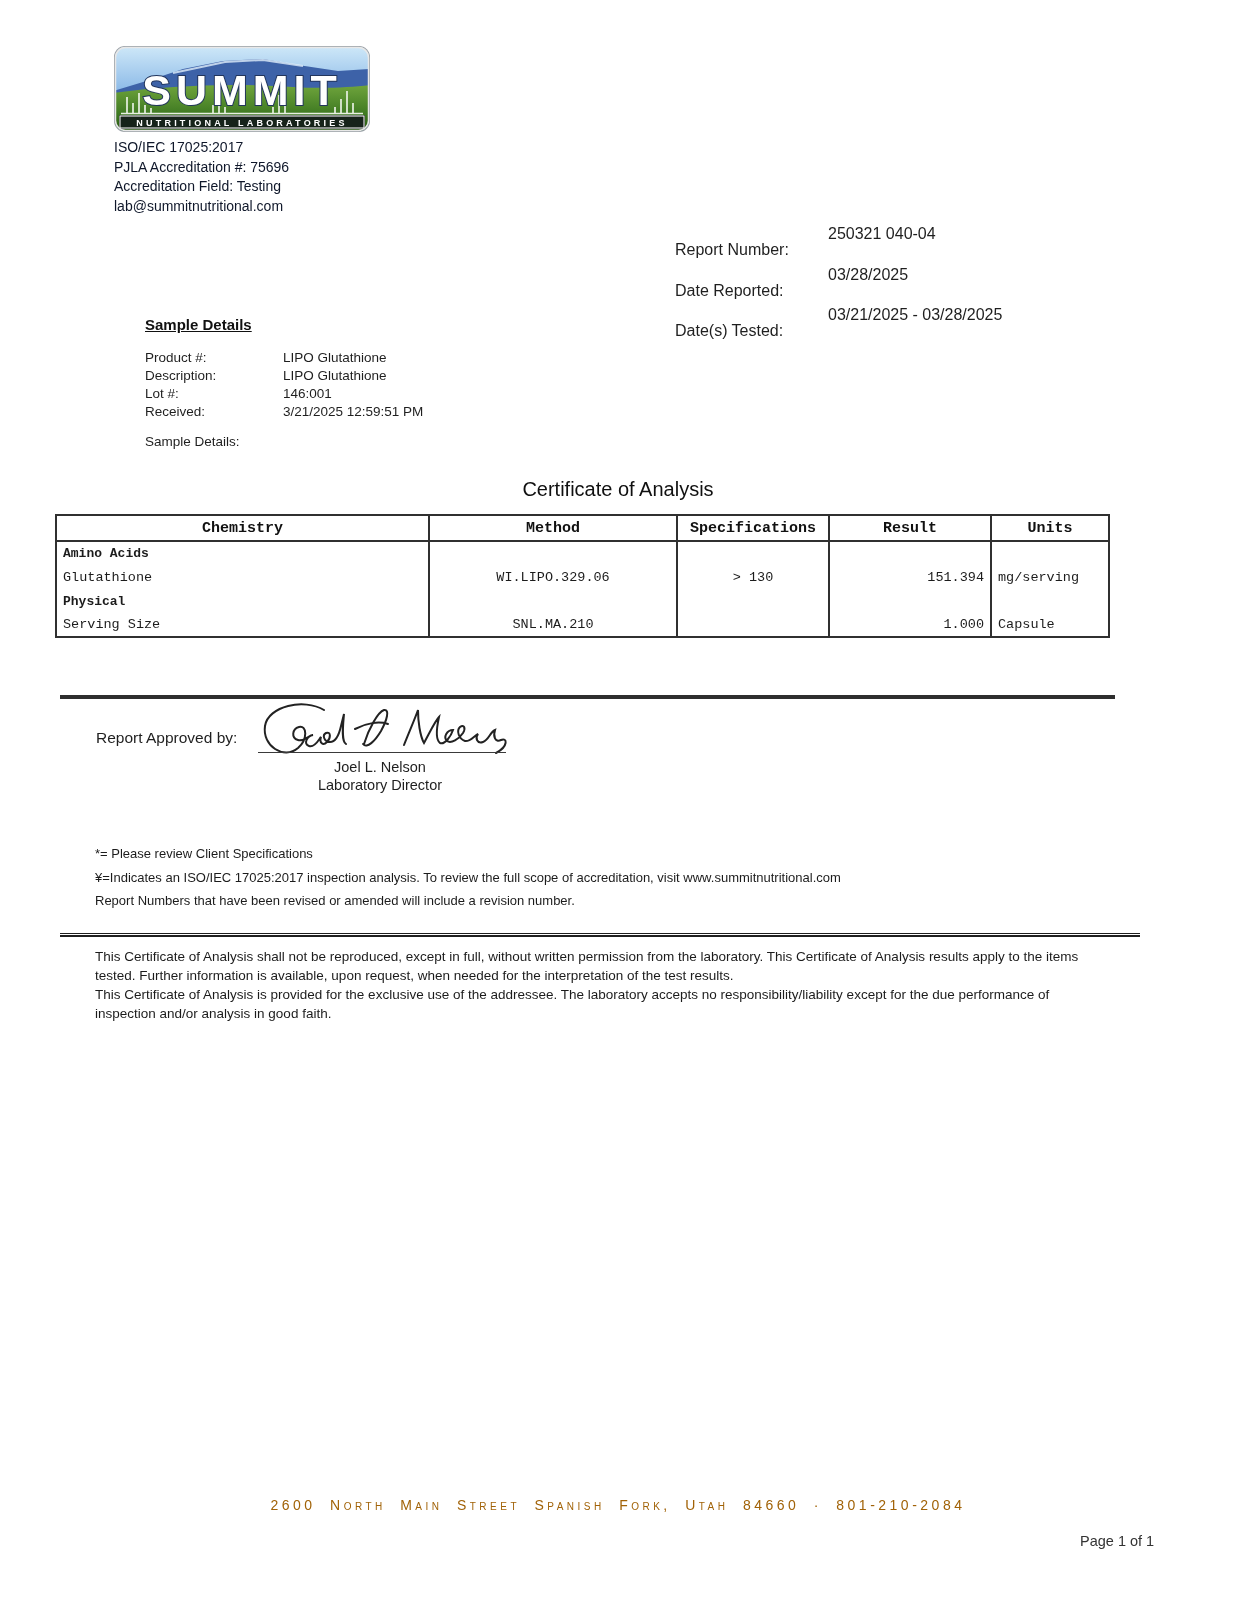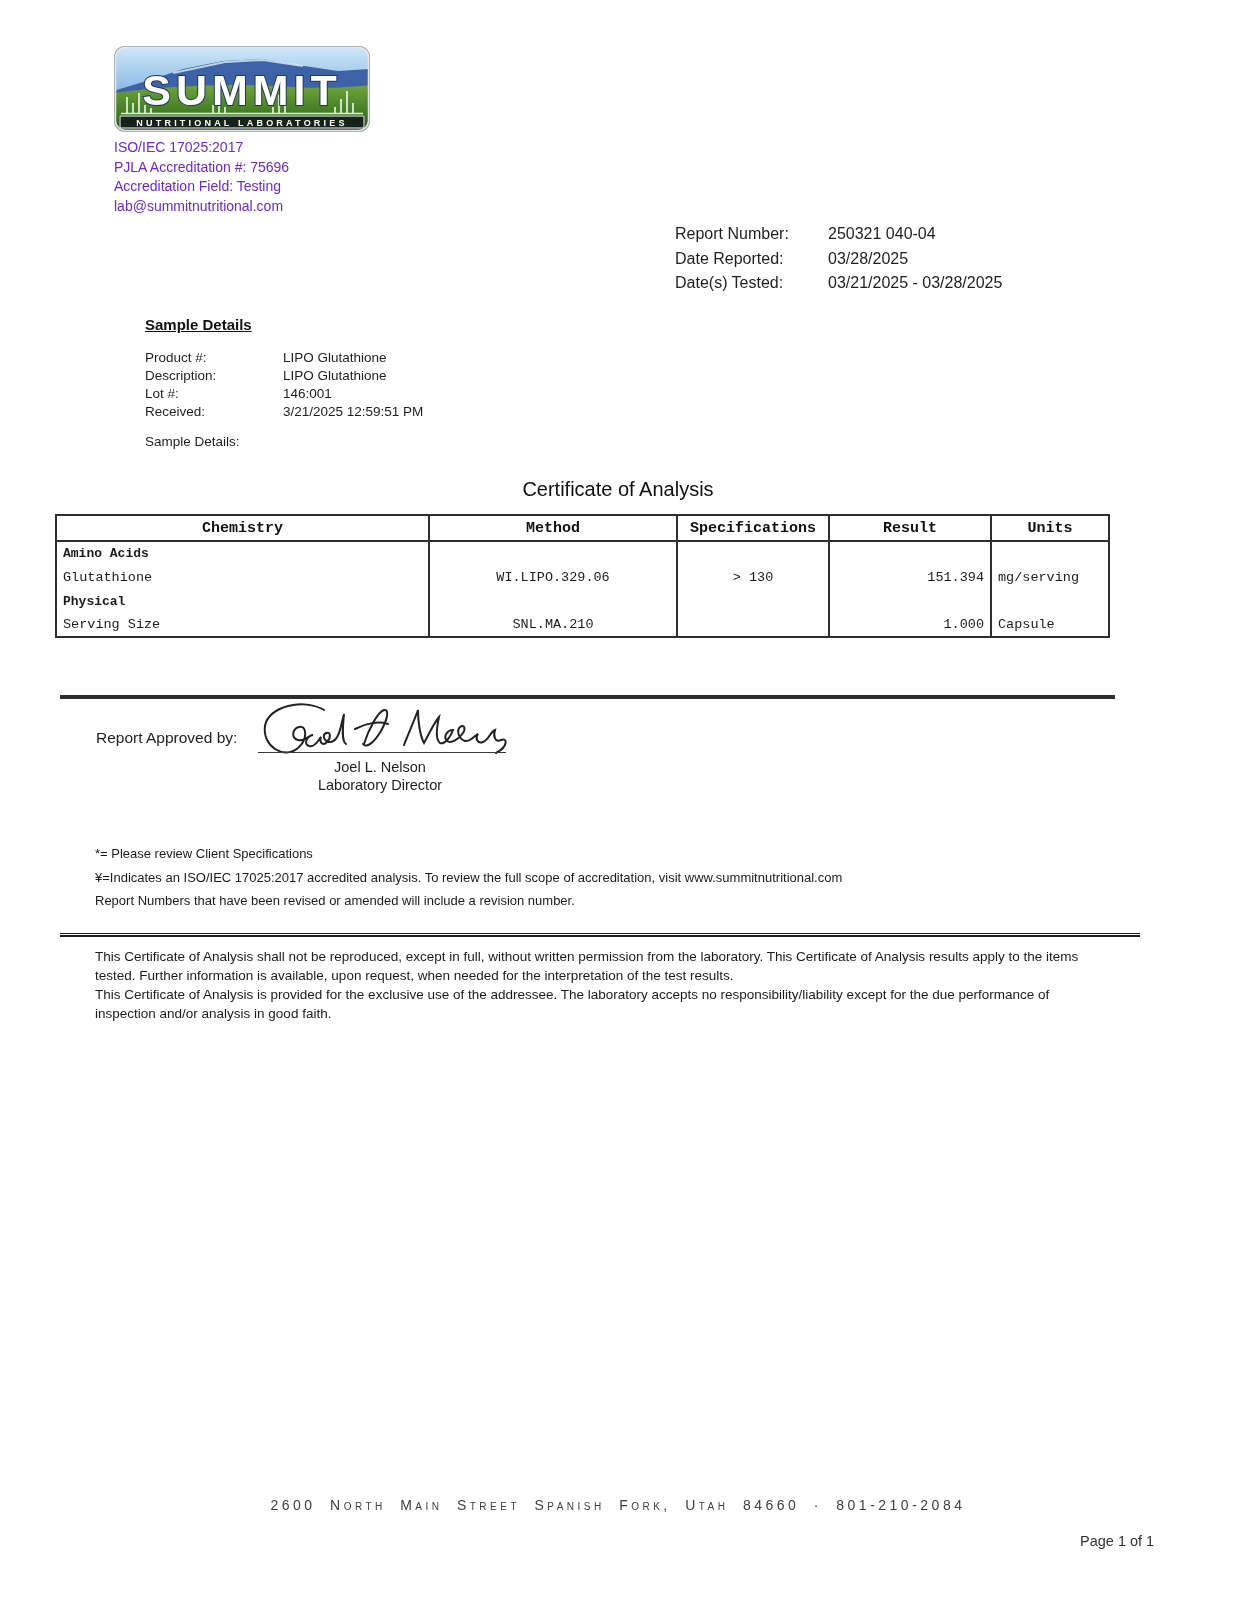--- a/index.html
+++ b/index.html
@@ -7,26 +7,26 @@
   .page {
     position:relative; width:1236px; height:1600px; background:#fff;
     font-family:"Liberation Sans", sans-serif; color:#1f1f1f; overflow:hidden;
   }
 
   
   .logo { position:absolute; left:113px; top:45px; width:258px; height:88px; }
   .logo svg { display:block; }
 
   
-  .accred { position:absolute; left:114px; top:138px; font-size:14px; line-height:19.5px; color:#6d28d9; }
+  .accred { position:absolute; left:114px; top:138px; font-size:14px; line-height:19.5px; color:#0f172a; }
 
   
   .report-info { position:absolute; left:675px; top:222px; font-size:16px; line-height:24.5px; }
   .report-info .row { display:flex; }
-  .report-info .lbl { width:153px; }
+  .report-info .lbl { width:153px;margin-top:16px; }
 
   
   .sec-head { font-weight:bold; font-size:15px; text-decoration:underline; color:#111; }
 
   .sample-details { position:absolute; left:145px; top:316px; }
   .sample-details .rows { margin-top:16px; font-size:13.5px; line-height:18px; }
   .sample-details .row { display:flex; }
   .sample-details .lbl { width:138px; }
   .sample-extra { position:absolute; left:145px; top:434px; font-size:13.5px; }
 
@@ -65,21 +65,21 @@
 
   
   .footnotes { position:absolute; left:95px; top:846px; font-size:13px; color:#1c1c1c; }
   .footnotes div { margin-bottom:8.5px; }
 
   
   .disclaimer { position:absolute; left:95px; top:947px; width:1000px; font-size:13.5px; line-height:19px; color:#1c1c1c; }
 
   
   .footer-address { position:absolute; left:0; top:1497px; width:1236px; text-align:center;
-                    font-size:14px; letter-spacing:3.5px; word-spacing:7px; color:#404040;
+                    font-size:14px; letter-spacing:3.5px; word-spacing:7px; color:#a16207;
                     font-variant:small-caps; }
   .page-number { position:absolute; left:1080px; top:1533px; width:90px; text-align:left;
                  font-size:14.5px; color:#333; }
 </style>
 </head>
 <body>
 
 <div class="page">
 
   <div class="logo">
@@ -246,21 +246,21 @@
         <path d="M152,47 C158,32 164,18 166,12 C166,23 168,38 172,45 C177,36 183,23 187,19 C185,28 183,41 188,45 C193,47 199,38 201,32 C195,32 191,39 195,43 C199,46 207,41 211,35 C214,30 212,26 208,29 C204,33 207,41 213,43 C218,44 222,38 226,36 C223,40 225,46 231,44 C237,42 238,34 243,32 C241,38 243,45 249,42 C255,39 257,48 244,55"></path>
       </g>
     </svg>
   </div>
   <div class="sig-line"></div>
   <div class="signer-name">Joel L. Nelson</div>
   <div class="signer-title">Laboratory Director</div>
 
   <div class="footnotes">
     <div>*= Please review Client Specifications</div>
-    <div>¥=Indicates an ISO/IEC 17025:2017 accredited analysis. To review the full scope of accreditation, visit www.summitnutritional.com</div>
+    <div>¥=Indicates an ISO/IEC 17025:2017 inspection analysis. To review the full scope of accreditation, visit www.summitnutritional.com</div>
     <div>Report Numbers that have been revised or amended will include a revision number.</div>
   </div>
 
   <div class="rule-double"></div>
 
   <div class="disclaimer">
     <div>This Certificate of Analysis shall not be reproduced, except in full, without written permission from the laboratory. This Certificate of Analysis results apply to the items tested. Further information is available, upon request, when needed for the interpretation of the test results.</div>
     <div>This Certificate of Analysis is provided for the exclusive use of the addressee. The laboratory accepts no responsibility/liability except for the due performance of inspection and/or analysis in good faith.</div>
   </div>
 

